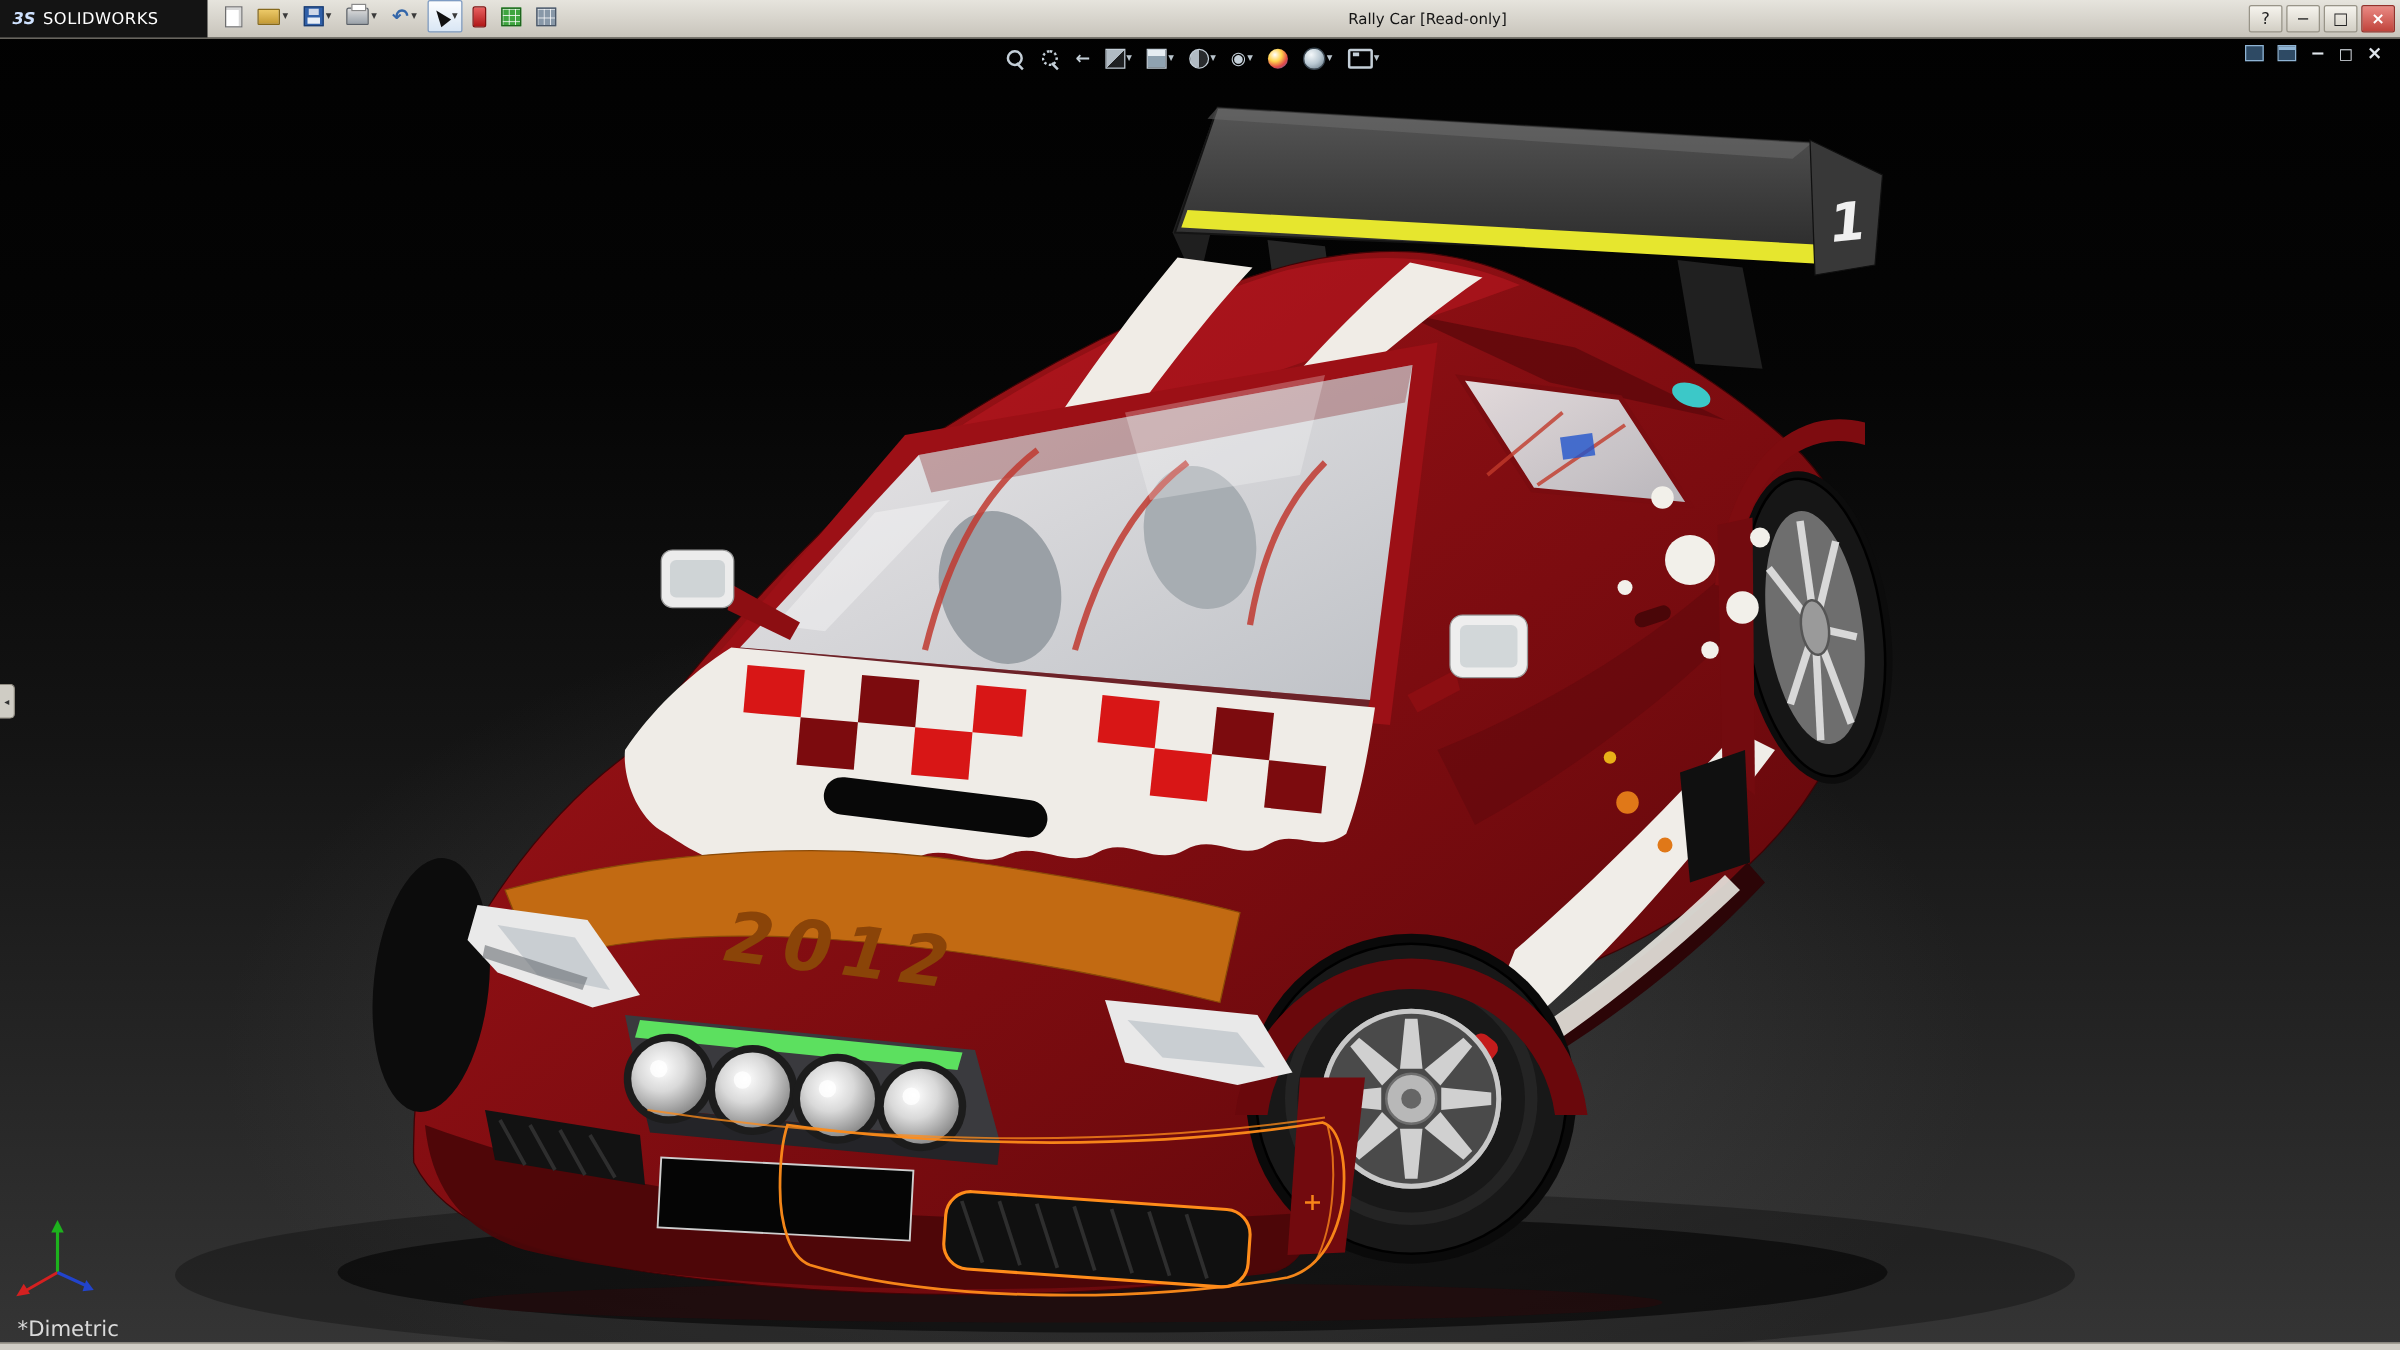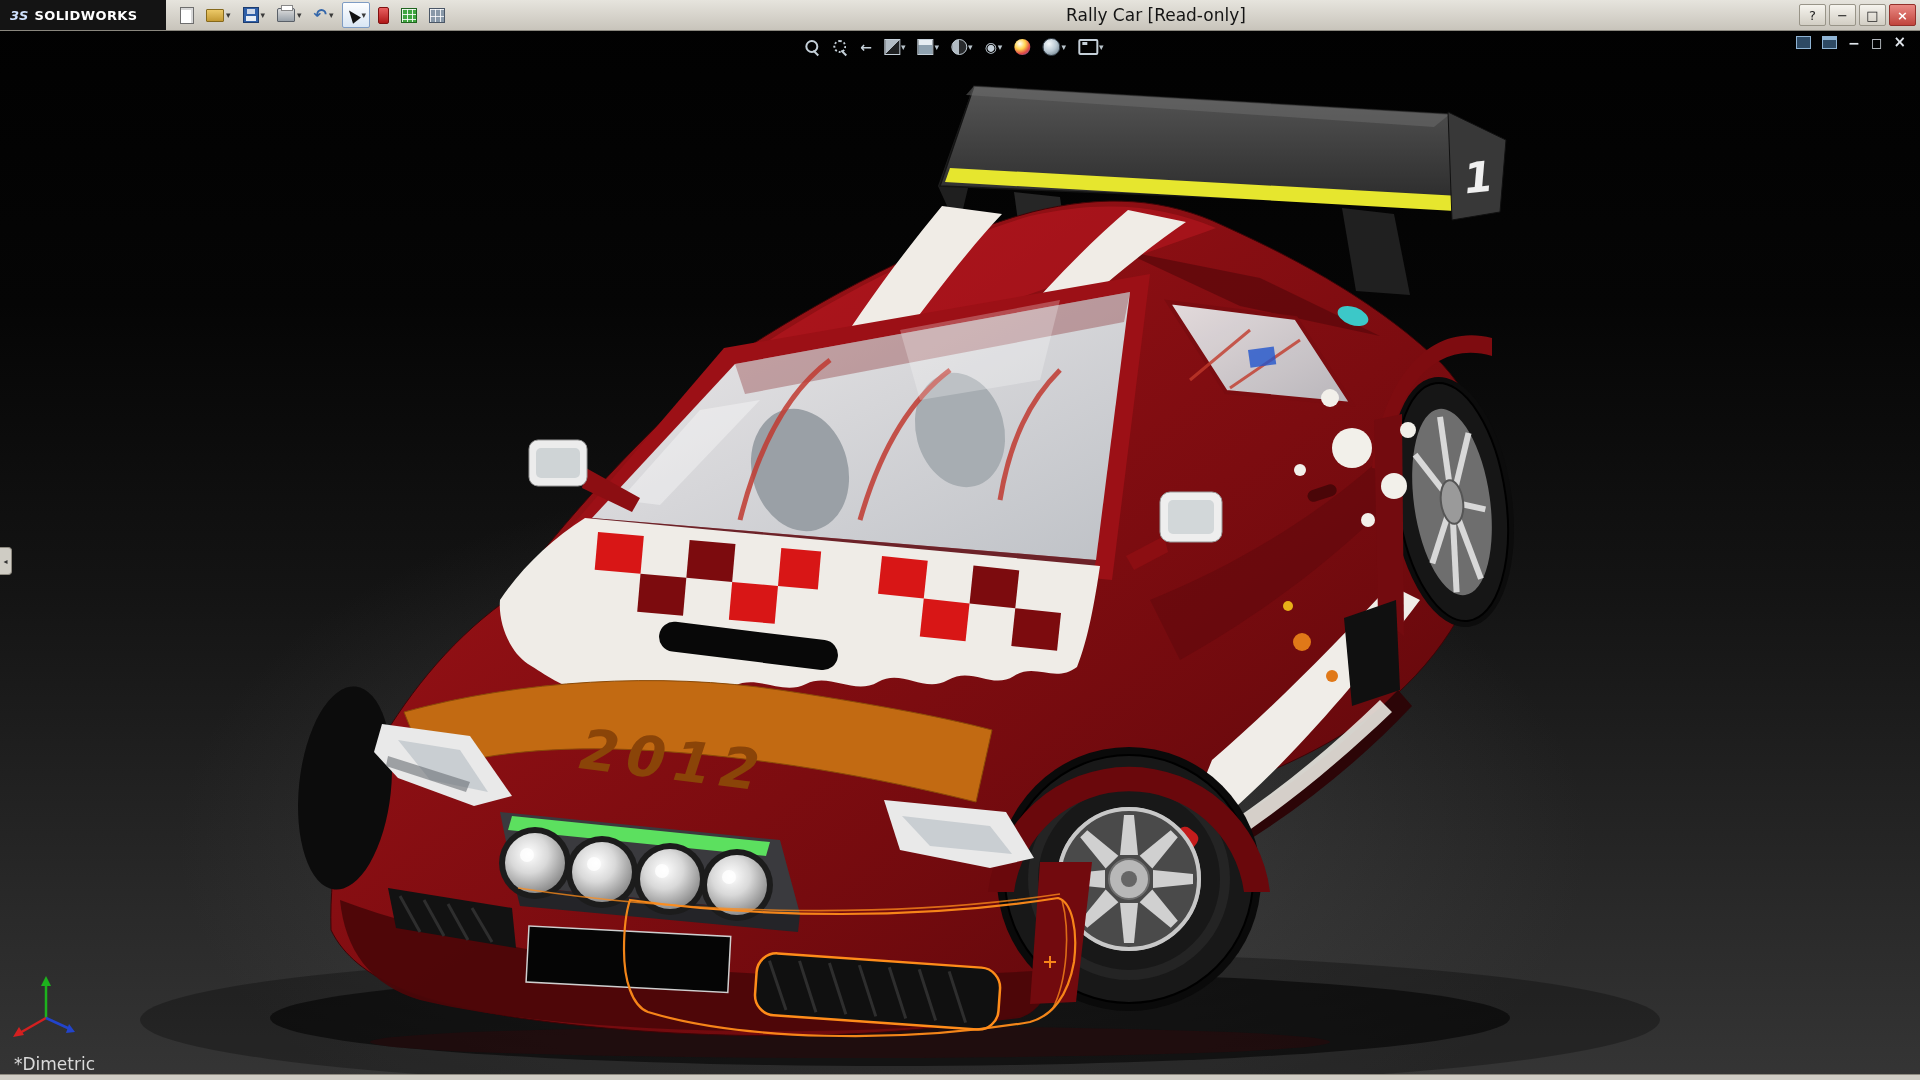--- a/index.html
+++ b/index.html
@@ -29,31 +29,31 @@
   .triad{position:absolute;left:8px;bottom:36px;}
   .viewlabel{position:absolute;left:14px;bottom:6px;color:#dadada;font-size:17px;}
   .lefttab{position:absolute;left:0;top:547px;width:11px;height:26px;background:#cfccc4;
     border:1px solid #8e8a80;border-left:none;border-radius:0 4px 4px 0;
     display:flex;align-items:center;justify-content:center;font-size:8px;color:#333;}
   .bottomstrip{position:absolute;left:0;right:0;bottom:0;height:5px;background:#d0cdc5;border-top:1px solid #8e8a80;}
 
   
   .titlebar{position:absolute;top:0;left:0;right:0;height:30px;z-index:10;
     background:linear-gradient(#e6e4dd,#c8c4bb);border-bottom:1px solid #8a877e;
-    display:flex;align-items:center;}
+    display:flex;align-items:flex-start;}
   .logo{height:30px;min-width:146px;background:#141414;color:#fff;display:flex;
     align-items:center;padding:0 10px;gap:6px;}
   .logo .mark{font-weight:bold;font-style:italic;font-size:13px;color:#cfe2ff;}
-  .logo .brand{font-weight:bold;font-size:13px;letter-spacing:.4px;}
+  .logo .brand{font-weight:normal;font-size:13px;letter-spacing:.4px;}
   .maintb{display:flex;align-items:center;gap:4px;padding-left:10px;}
   .maintb .tbtn{display:flex;align-items:center;gap:2px;height:24px;padding:0 3px;border-radius:2px;border:1px solid transparent;}
   .maintb .tbtn.active{border:1px solid #7e9cc4;background:linear-gradient(#fdfeff,#d9e6f4);}
   .maintb .caret{color:#3a3a3a;font-size:9px;}
   .wintitle{position:absolute;left:1142px;transform:translateX(-50%);top:0;line-height:30px;
-    font-size:17px;color:#141414;white-space:nowrap;margin-left:14px;}
+    font-size:12px;color:#141414;white-space:nowrap;}
   .winctrls{position:absolute;right:4px;top:4px;display:flex;}
   .wbtn{width:25px;height:20px;margin-left:3px;display:inline-flex;align-items:center;justify-content:center;
     font-size:13px;color:#222;background:linear-gradient(#f6f4ee,#d2cec4);border:1px solid #989488;border-radius:2px;}
   .w-close{background:linear-gradient(#ea8a84,#c0443c);color:#fff;border-color:#93302a;font-weight:bold;}
 
   
   .i-new-document{width:12px;height:15px;background:#fff;border:1px solid #6e6e6e;box-shadow:inset -2px 2px 0 #d8d8d8;}
   .i-open{width:16px;height:11px;background:linear-gradient(#ecc968,#c49a34);border:1px solid #86691c;border-radius:1px;}
   .i-save{width:14px;height:14px;background:#2f5fa8;border:1px solid #1d3c6e;position:relative;}
   .i-save::before{content:"";position:absolute;left:3px;top:1px;width:8px;height:5px;background:#cfd8e8;}

